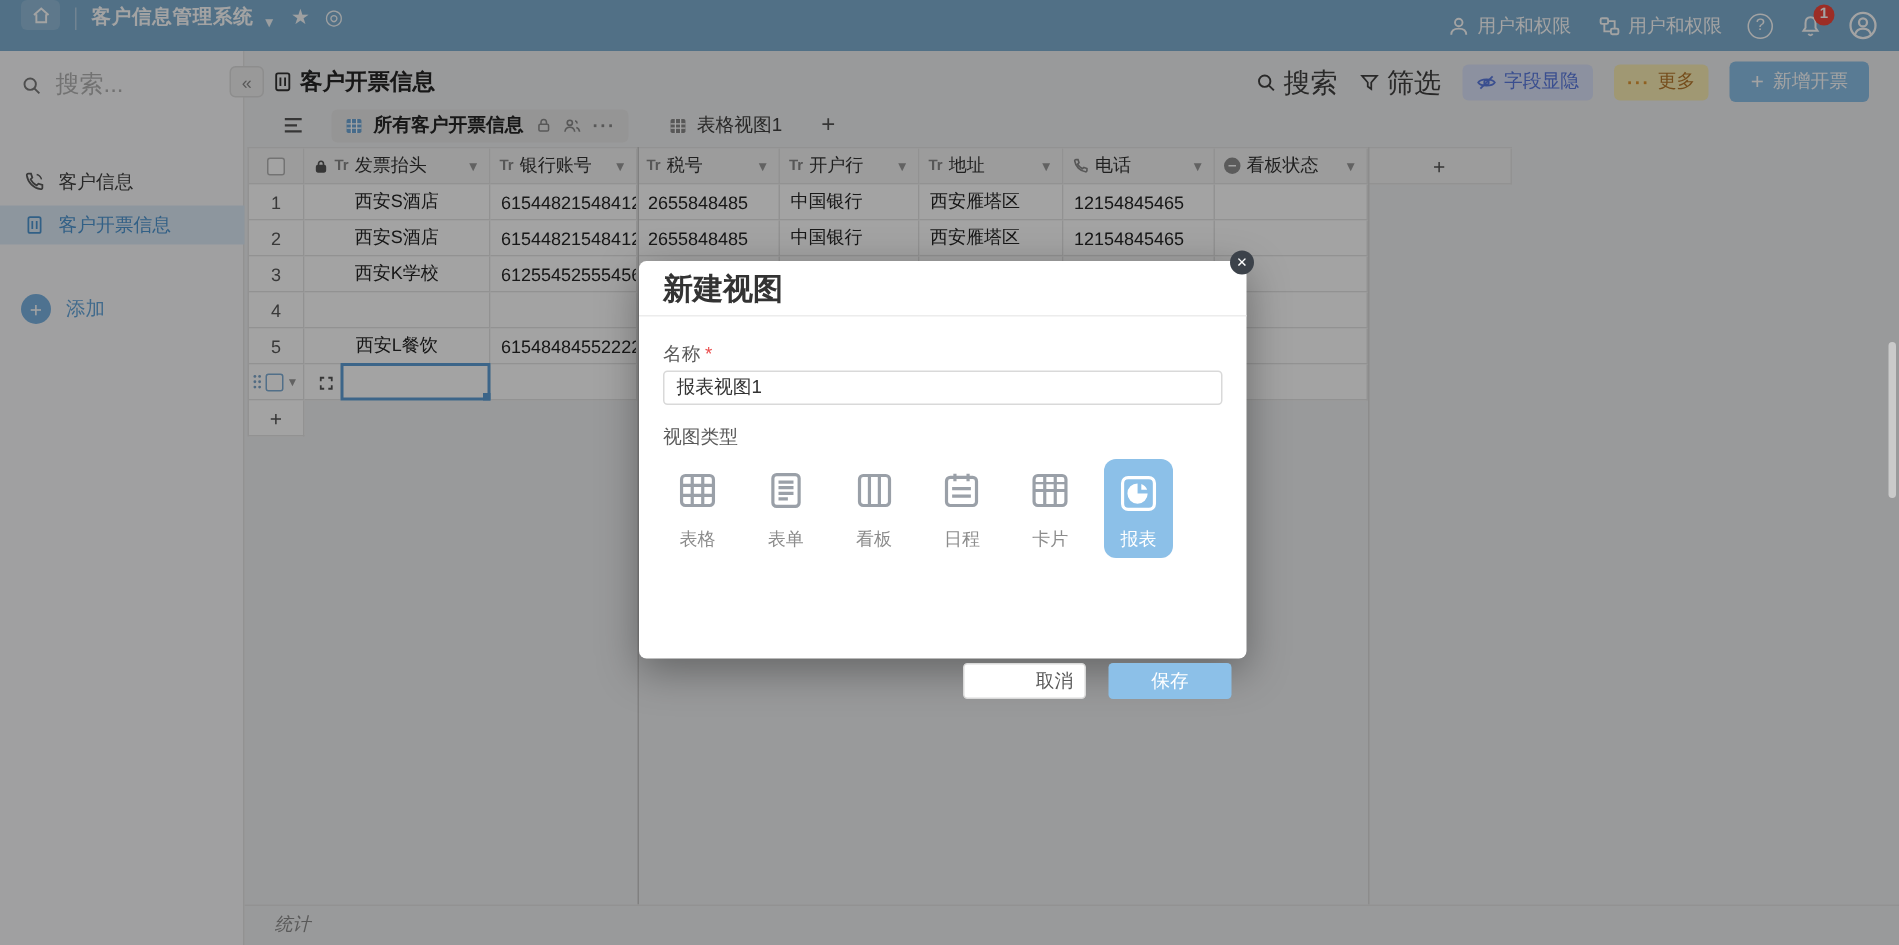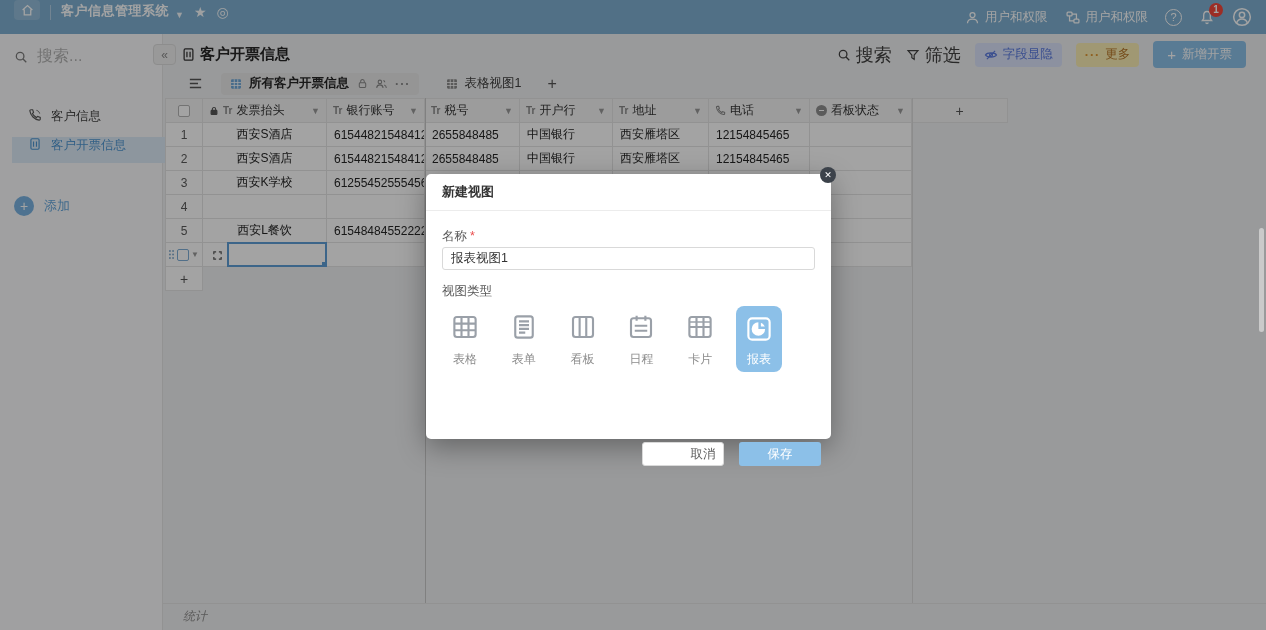--- a/index.html
+++ b/index.html
@@ -17,21 +17,21 @@
   .nav-glyph { font-size:14px; opacity:.95; cursor:pointer; }
   .nav-right { position:absolute; right:14px; top:0; height:34px; display:flex; align-items:center; gap:17px; }
   .nav-item { display:flex; align-items:center; gap:5px; font-size:12.5px; cursor:pointer; white-space:nowrap; }
   .qmark { width:17px; height:17px; border:1.4px solid #fff; border-radius:50%; font-size:11px; display:flex; align-items:center; justify-content:center; cursor:pointer; }
   .bell-wrap { position:relative; cursor:pointer; }
   .badge { position:absolute; top:-6px; right:-8px; min-width:14px; height:14px; padding:0 3px; background:#f5473a; border-radius:8px; color:#fff; font-size:10px; line-height:14px; text-align:center; font-weight:700; }
 
   
   .sidebar { position:absolute; left:0; top:34px; width:163px; bottom:0; background:#fbfbfc; border-right:1px solid #e4e4e4; }
   .side-search { position:absolute; left:14px; top:12px; display:flex; align-items:center; gap:9px; color:#b3b3b3; cursor:text; }
-  .side-item { position:absolute; left:0; width:163px; height:26px; display:flex; gap:9px; padding-left:16px; color:#404040; cursor:pointer;margin-left:12px; }
+  .side-item { position:absolute; left:0; width:163px; height:26px; display:flex; align-items:center; gap:9px; padding-left:16px; color:#404040; cursor:pointer; }
   .side-item.active { background:#ddebf7; color:#4e96d2; }
   .side-item .lbl { font-size:12.5px; }
   .side-add { position:absolute; left:14px; top:162px; display:flex; align-items:center; gap:10px; color:#66a7dc; cursor:pointer; }
   .add-circle { width:20px; height:20px; border-radius:50%; background:#7ab3e2; color:#fff; font-size:14px; display:flex; align-items:center; justify-content:center; }
 
   
   .collapse-btn { position:absolute; left:153px; top:44px; width:23px; height:21px; background:#efefef; border:1px solid #ddd; border-radius:4px; color:#8a8a8a; font-size:12px; display:flex; align-items:center; justify-content:center; cursor:pointer; }
   .page-icon { position:absolute; left:181px; top:47px; }
   .page-title { position:absolute; left:200px; top:45px; font-size:15px; font-weight:700; color:#262626; }
   .toolbar-right { position:absolute; right:20px; top:41px; height:27px; display:flex; align-items:center; gap:14px; }
@@ -66,21 +66,21 @@
   .stats { position:absolute; font-style:italic; color:#8c8c8c; font-size:12px; }
   .st-ic { width:11px; height:11px; border-radius:50%; background:#8f8f8f; display:inline-flex; align-items:center; justify-content:center; }
   .st-ic::after { content:""; width:5px; height:1.6px; background:#fff; }
 
   .vscroll { position:absolute; right:2px; top:228px; width:5px; height:104px; background:#cacaca; border-radius:3px; z-index:60; cursor:pointer; }
 
   
   .overlay { position:absolute; inset:0; background:rgba(0,0,0,.36); z-index:40; }
   .modal { position:absolute; left:426px; top:174px; width:405px; height:265px; background:#fff; border-radius:5px; z-index:50; box-shadow:0 8px 28px rgba(0,0,0,.35); }
   .modal-close { position:absolute; right:-5px; top:-7px; width:16px; height:16px; border-radius:50%; background:#3c424a; color:#fff; font-size:9px; display:flex; align-items:center; justify-content:center; cursor:pointer; }
-  .modal-head { height:37px; display:flex; align-items:center; padding:0 16px; border-bottom:1px solid #ececec; font-size:13px; font-weight:700; color:#333; }
+  .modal-head { height:37px; display:flex; align-items:center; padding:0 16px; border-bottom:1px solid #ececec; font-size:20px; font-weight:700; color:#333; }
   .modal-body { position:relative; padding:0 16px; }
   .field-label { position:absolute; left:16px; top:17px; font-size:12.5px; color:#595959; }
   .req { color:#ea4d4d; margin-left:3px; }
   .name-input { position:absolute; left:16px; top:36px; width:373px; height:23px; border:1px solid #d9d9d9; border-radius:3px; font-size:12.5px; color:#333; padding:0 8px; font-family:inherit; outline:none; }
   .type-label { position:absolute; left:16px; top:72px; font-size:12.5px; color:#595959; }
   .tiles { position:absolute; left:16px; top:95px; width:340px; height:72px; display:flex; justify-content:space-between; }
   .tile { width:46px; display:flex; flex-direction:column; align-items:center; cursor:pointer; padding-top:6px; }
   .tile .tlbl { margin-top:9px; font-size:12px; color:#8c8c8c; }
   .tile.selected { background:#8cc0e8; border-radius:8px; padding-top:8px; height:66px; }
   .tile.selected .tlbl { color:#fff; margin-top:7px; }

